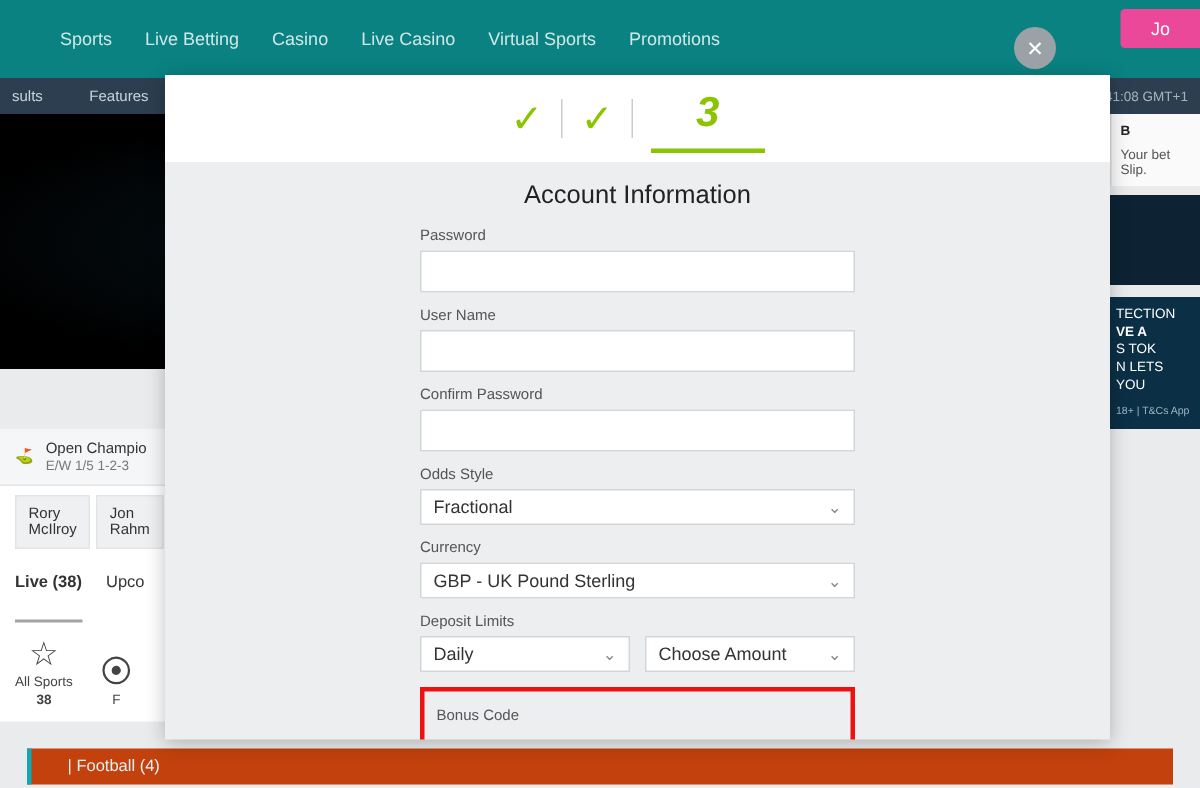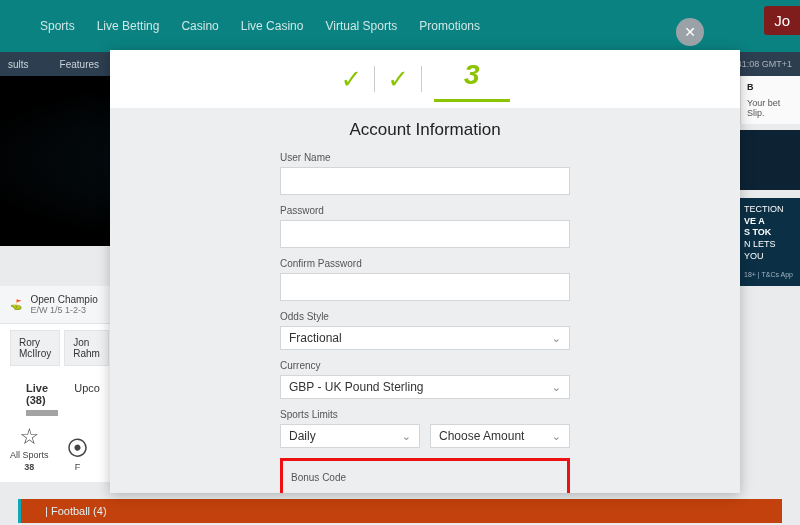--- a/index.html
+++ b/index.html
@@ -1,21 +1,21 @@
 <!DOCTYPE html>
 <html><head>
 <meta charset="utf-8">
 <style>
   * { box-sizing: border-box; margin: 0; padding: 0; font-family: Arial, Helvetica, sans-serif; }
   body { width: 800px; height: 525px; overflow: hidden; position: relative; background: #e9ebec; }
 
   
   .topbar { background: #0a8281; height: 52px; display: flex; align-items: center; padding: 0 40px; gap: 22px; color: #cfe7e6; font-size: 12px; }
   .topbar .item { cursor: pointer; }
-  .join { position: absolute; right: 0; top: 6px; background: #7f1d1d; color: #fff; padding: 6px 10px; font-size: 15px; border-radius: 3px 0 0 3px; }
+  .join { position: absolute; right: 0; top: 6px; background: #ec4899; color: #fff; padding: 6px 20px; font-size: 12px; border-radius: 3px 0 0 3px; }
 
   
   .subbar { background: #2c3e50; color: #cbd4db; height: 24px; display: flex; align-items: center; padding: 0 8px; gap: 12px; font-size: 10px; justify-content: space-between; }
   .subbar .left { display: flex; gap: 31px; }
   .subbar .right { font-size: 9px; color: #aab3bb; }
 
   
   .main { display: flex; height: calc(525px - 62px); }
   .hero { flex: 1; background: radial-gradient(ellipse at center, #0a1a22 0%, #000 80%); height: 170px; }
   .betslip { width: 60px; background: #fafafa; border-left: 1px solid #ddd; font-size: 9px; padding: 6px; color: #555; }
@@ -23,21 +23,21 @@
 
   .promo-box { margin-top: 6px; width: 60px; height: 60px; background: #0d2333; }
   .promo-box2 { margin-top: 8px; width: 60px; background: #0b2f45; color: #fff; font-size: 9px; padding: 6px 4px; line-height: 1.3; }
   .promo-box2 .small { font-size: 7px; color: #9fb4c2; margin-top: 8px; }
 
   .event-strip { background: #f5f6f7; padding: 8px 10px; font-size: 10px; color: #333; display: flex; align-items: center; gap: 8px; border-bottom: 1px solid #e2e4e6; }
   .event-players { display: flex; flex-direction: row; gap: 4px; padding: 6px 10px; }
   .event-players .p { background: #eef0f1; padding: 6px 8px; font-size: 10px; color: #333; border: 1px solid #e2e4e6; }
 
   .tabs { margin-top: 10px; display: flex; gap: 16px; font-size: 11px; padding: 0 10px; color: #333; }
-  .tabs .t.active { border-bottom: 6px solid #a3a3a3; padding-bottom: 4px; font-weight: bold; margin-left: 16px; }
+  .tabs .t.active { border-bottom: 2px solid #a3a3a3; padding-bottom: 19px; font-weight: bold; }
   .sports-row { display: flex; gap: 18px; padding: 10px; align-items: flex-end; }
   .sp { text-align: center; font-size: 9px; color: #444; }
   .star { font-size: 22px; line-height: 1; }
   .sp .lbl { margin-top: 2px; }
 
   .footer-bar { position: absolute; bottom: 2px; left: 18px; right: 18px; background: #c2410c; color: #dff1f4; padding: 6px 24px; font-size: 11px; border-left: 3px solid #0fa8b6; }
 
   
   .overlay { position: absolute; inset: 0; background: rgba(0,0,0,0); }
   .modal { position: absolute; top: 50px; left: 110px; right: 60px; bottom: 32px; background: #eceeef; box-shadow: 0 2px 12px rgba(0,0,0,0.25); display: flex; flex-direction: column; }
@@ -88,21 +88,21 @@
       <div class="hero"></div>
       <div style="width:60px;">
         <div class="betslip">
           <div class="title">B</div>
           <div>Your bet Slip.</div>
         </div>
         <div class="promo-box"></div>
         <div class="promo-box2">
           <div>TECTION</div>
           <div style="font-weight:bold;">VE A</div>
-          <div style="font-weight:bold;">S TOK</div>
+          <div style="font-weight:normal;">S TOK</div>
           <div>N LETS YOU</div>
           <div class="small">18+ | T&amp;Cs App</div>
         </div>
       </div>
     </div>
 
     <div style="display:flex;">
       <div style="width:110px; background:#fff;">
         <div class="event-strip">
           <span>⛳</span>
@@ -154,27 +154,27 @@
       <span class="divider"></span>
       <span class="check">✓</span>
       <span class="divider"></span>
       <span class="stepnum">3</span>
     </div>
   </div>
   <div class="modal-body">
     <h2>Account Information</h2>
 
     <div class="field">
+      <label>Password</label>
+      <input class="txt" type="password" style="">
+    </div>
+
+    <div class="field">
       <label>User Name</label>
       <input class="txt" type="text" style="">
-    </div>
-
-    <div class="field">
-      <label>Password</label>
-      <input class="txt" type="password" style="">
     </div>
 
     <div class="field">
       <label>Confirm Password</label>
       <input class="txt" type="password" style="">
     </div>
 
     <div class="field">
       <label>Odds Style</label>
       <div class="select">
@@ -185,21 +185,21 @@
 
     <div class="field">
       <label>Currency</label>
       <div class="select">
         <span>GBP - UK Pound Sterling</span>
         <span class="chev">⌄</span>
       </div>
     </div>
 
     <div class="field">
-      <label>Sports Limits</label>
+      <label>Deposit Limits</label>
       <div class="split">
         <div class="col">
           <div class="select">
             <span>Daily</span>
             <span class="chev">⌄</span>
           </div>
         </div>
         <div class="col">
           <div class="select">
             <span>Choose Amount</span>

